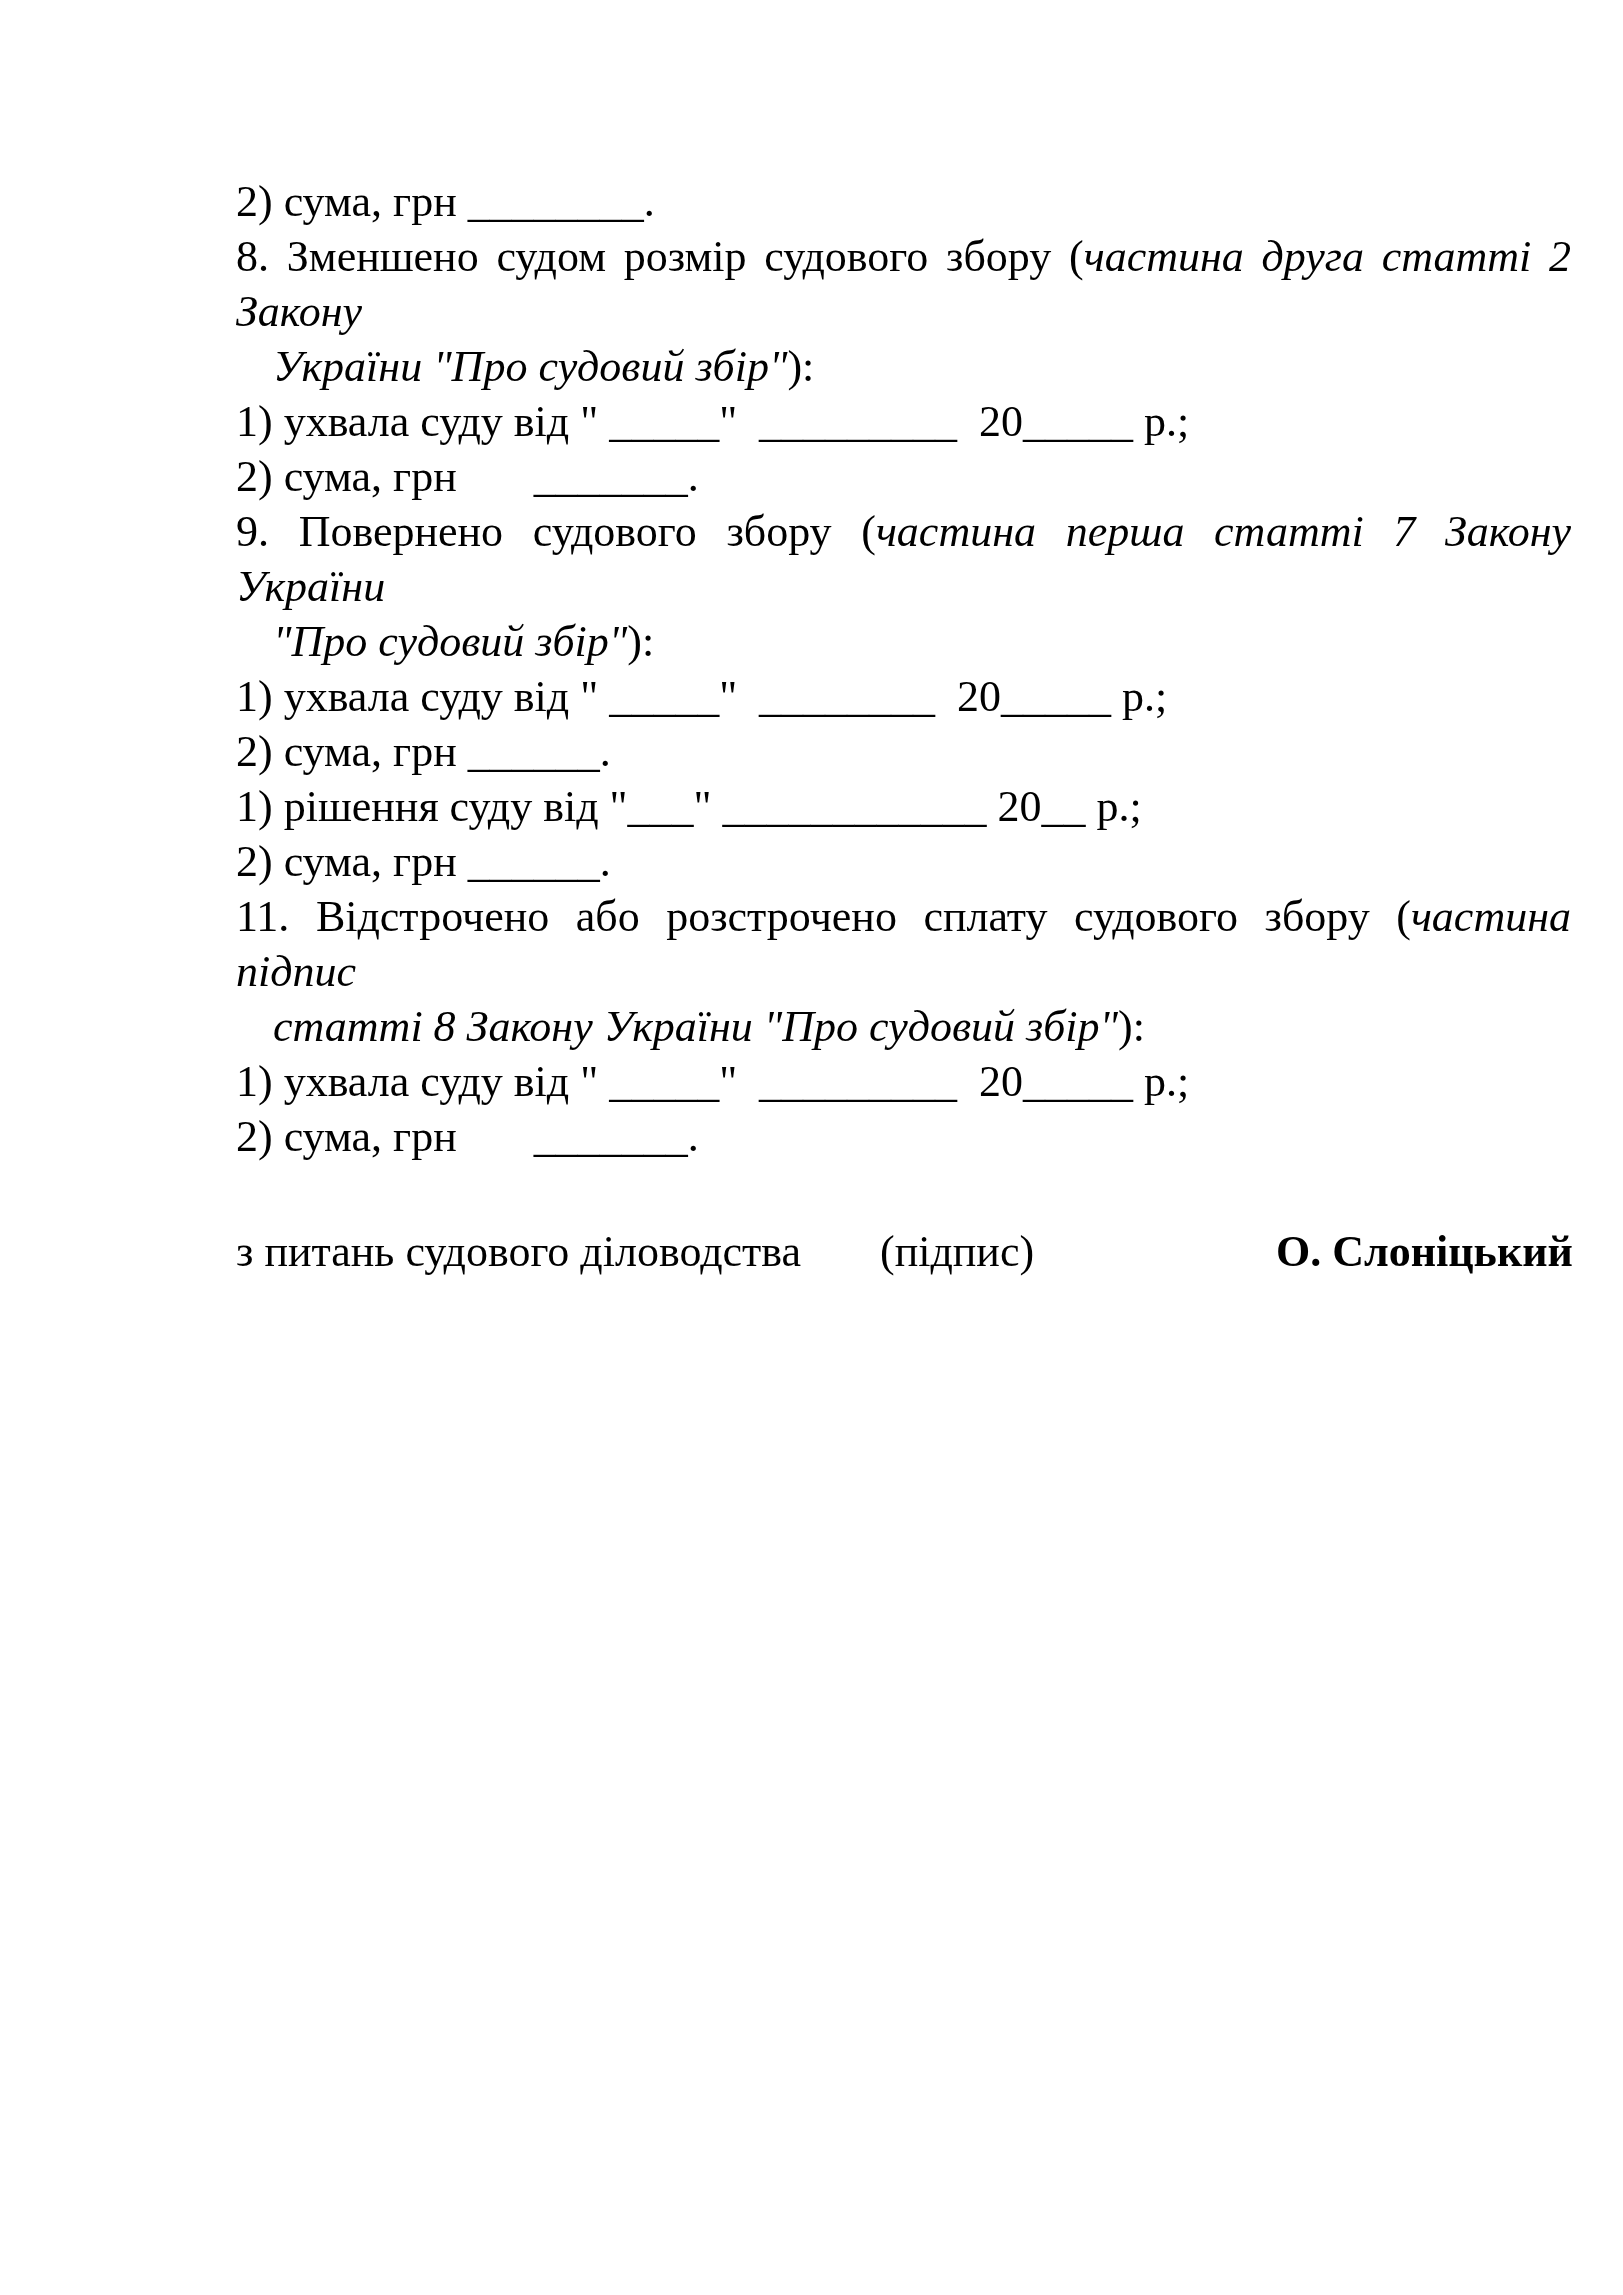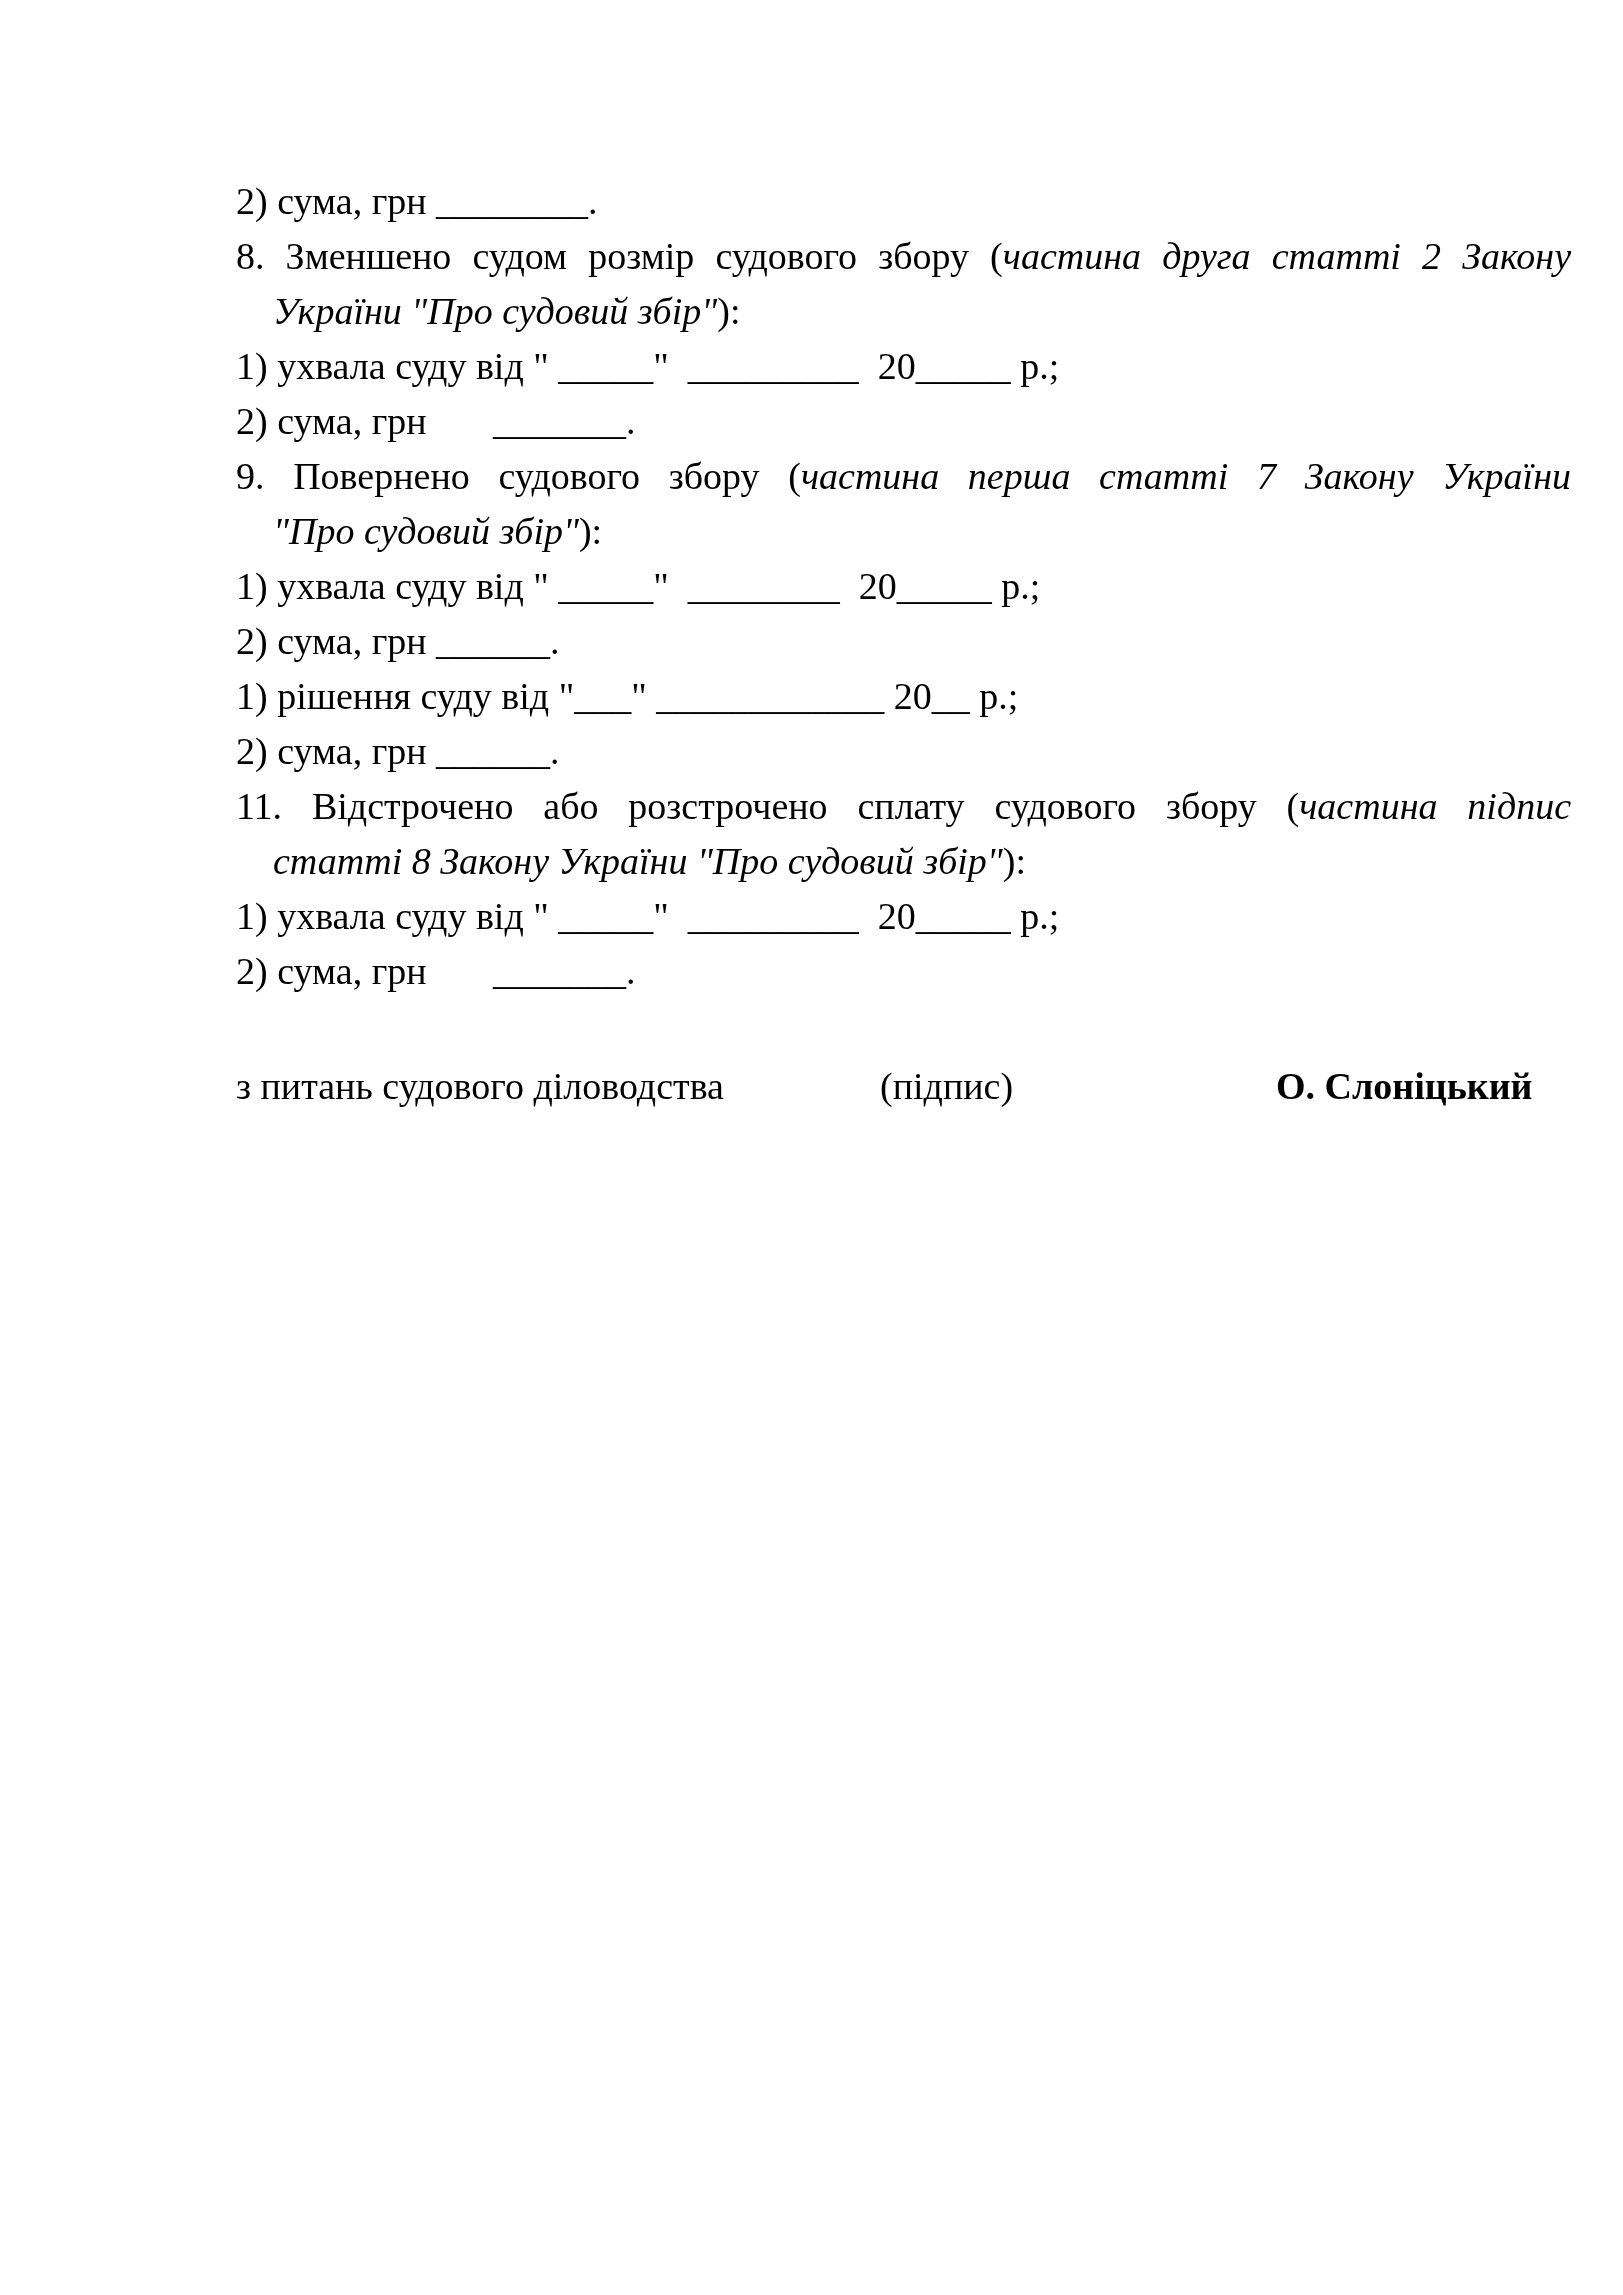--- a/index.html
+++ b/index.html
@@ -12,21 +12,21 @@
     background: #ffffff;
     color: #000000;
     font-family: "Liberation Serif", "DejaVu Serif", serif;
     position: relative;
   }
   .content {
     position: absolute;
     left: 236px;
     top: 174px;
     width: 1335px;
-    font-size: 38px;
+    font-size: 44px;
     line-height: 55px;
   }
   .line {
     white-space: pre-wrap;
     text-align: left;
   }
   .jline {
     text-align: justify;
     text-align-last: justify;
     text-justify: inter-word;

